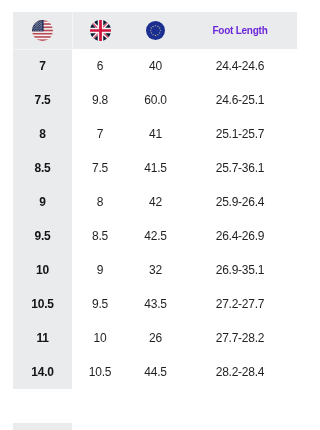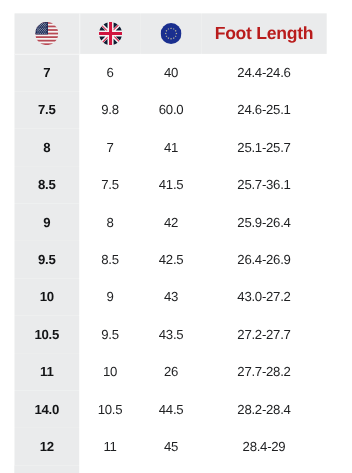--- a/index.html
+++ b/index.html
@@ -33,24 +33,24 @@
   }
   .col1-tail {
     position: absolute; left: 13px; top: 423px;
     width: 59px; height: 7px; background: #eaebec;
   }
   .hdr-underline {
     position: absolute; left: 13px; top: 49px;
     width: 59px; height: 1px; background: #f3f4f5;
   }
   .hdr-label {
-    font-size: 16px;
+    font-size: 10px;
     font-weight: bold;
     letter-spacing: -0.25px;
-    color: #b91c1c;
+    color: #6d28d9;
     text-align: center;
   }
   .flagwrap { display: flex; align-items: center; justify-content: center; line-height: 0; }
   .row { height: 34px; }
   td { padding: 0; vertical-align: middle; }
   .c-us {
     background: #eaebec;
     text-align: center;
     font-size: 12px;
     font-weight: bold;
@@ -217,44 +217,38 @@
       </tr>
       <tr class="row">
         <td class="c-us">9.5</td>
         <td class="c-other">8.5</td>
         <td class="c-other">42.5</td>
         <td class="c-other">26.4-26.9</td>
       </tr>
       <tr class="row">
         <td class="c-us">10</td>
         <td class="c-other">9</td>
-        <td class="c-other">43</td>
-        <td class="c-other">43.0-27.2</td>
+        <td class="c-other">32</td>
+        <td class="c-other">26.9-35.1</td>
       </tr>
       <tr class="row">
         <td class="c-us">10.5</td>
         <td class="c-other">9.5</td>
         <td class="c-other">43.5</td>
         <td class="c-other">27.2-27.7</td>
       </tr>
       <tr class="row">
         <td class="c-us">11</td>
         <td class="c-other">10</td>
         <td class="c-other">26</td>
         <td class="c-other">27.7-28.2</td>
       </tr>
       <tr class="row">
         <td class="c-us">14.0</td>
         <td class="c-other">10.5</td>
         <td class="c-other">44.5</td>
         <td class="c-other">28.2-28.4</td>
-      </tr>
-      <tr class="row">
-        <td class="c-us">12</td>
-        <td class="c-other">11</td>
-        <td class="c-other">45</td>
-        <td class="c-other">28.4-29</td>
       </tr>
     </tbody>
 </table>
 <div class="col-sep"></div>
 <div class="col1-tail"></div>
 <div class="hdr-underline"></div>
 
 </body></html>

